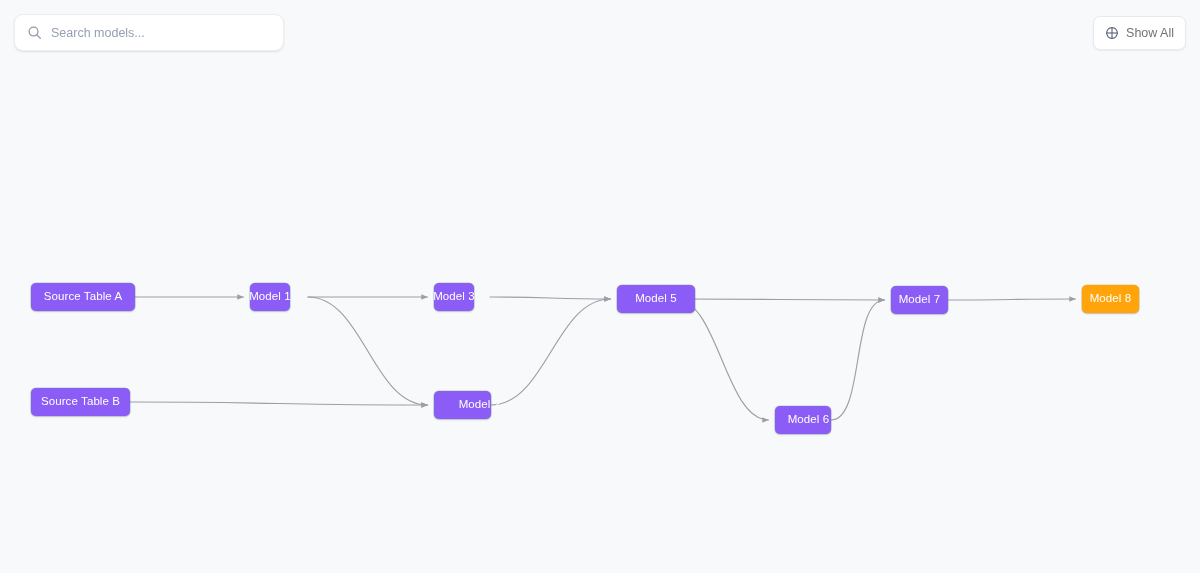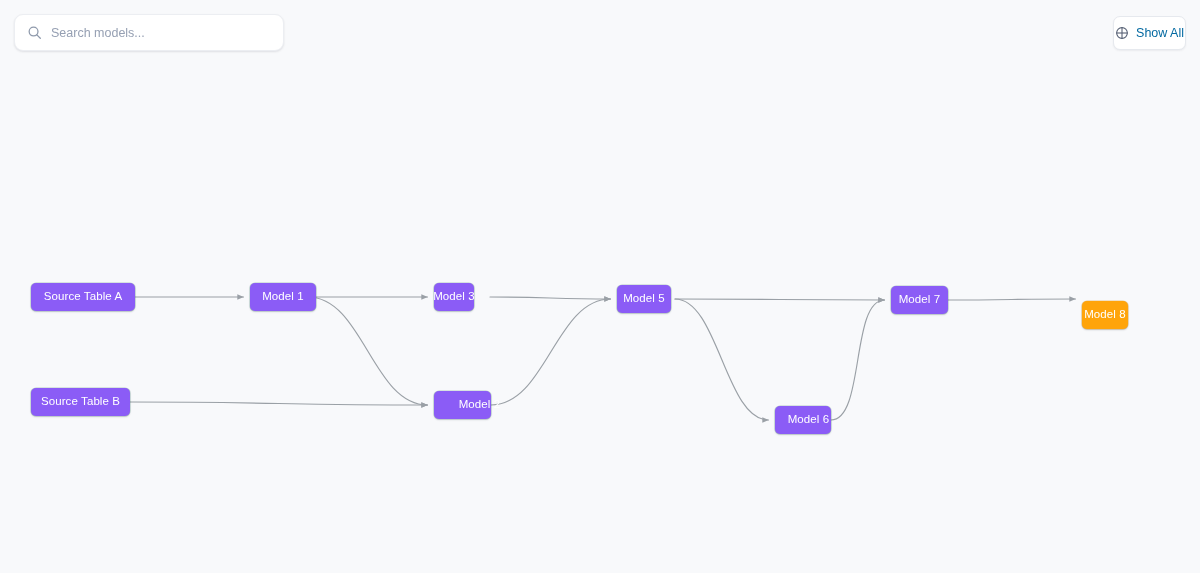--- a/index.html
+++ b/index.html
@@ -121,23 +121,23 @@
     top: 16px;
     height: 34px;
     box-sizing: border-box;
     background: #ffffff;
     border: 1px solid #e6e9ee;
     border-radius: 7px;
     box-shadow: 0 1px 2px rgba(16, 24, 40, 0.06);
     display: flex;
     align-items: center;
     gap: 7px;
-    padding: 0 1px;
+    padding: 0 11px;
     cursor: pointer;
-    color: #0369a1;
+    color: #737373;
     font-size: 12.5px;
     font-family: "Liberation Sans", sans-serif;
     white-space: nowrap;
   }
   #show-all-button .g-icon {
     display: flex;
     align-items: center;
     color: #566074;
   }
 </style>
@@ -168,39 +168,39 @@
         </g>
     </svg>
 
     <div id="node-layer">
         <div class="node" style="left: 31px; top: 283px; width: 104px;">
           <span class="node-label">Source Table A</span>
         </div>
         <div class="node" style="left: 31px; top: 388px; width: 99px;">
           <span class="node-label">Source Table B</span>
         </div>
-        <div class="node" style="left: 250px; top: 283px; width: 66px;">
+        <div class="node" style="left: 250px; top: 283px; width: 40px;">
           <span class="node-label">Model 1</span>
         </div>
         <div class="node" style="left: 434px; top: 283px; width: 40px;">
           <span class="node-label">Model 3</span>
         </div>
         <div class="node" style="left: 434px; top: 391px; width: 57px; padding-left: 44px;">
           <span class="node-label">Model 2</span>
         </div>
-        <div class="node" style="left: 617px; top: 285px; width: 54px;">
+        <div class="node" style="left: 617px; top: 285px; width: 78px;">
           <span class="node-label">Model 5</span>
         </div>
         <div class="node" style="left: 775px; top: 406px; width: 56px; padding-left: 21px;">
           <span class="node-label">Model 6</span>
         </div>
         <div class="node" style="left: 891px; top: 286px; width: 57px;">
           <span class="node-label">Model 7</span>
         </div>
-        <div class="node highlight" style="left: 1082px; top: 301px; width: 46px;">
+        <div class="node highlight" style="left: 1082px; top: 285px; width: 57px;">
           <span class="node-label">Model 8</span>
         </div>
       </div>
   </div>
 
   <div id="search-box">
     <span class="s-icon">
       <svg width="15" height="15" viewBox="0 0 16 16" fill="none" xmlns="http://www.w3.org/2000/svg" aria-hidden="true">
         <circle cx="7" cy="7" r="4.7" stroke="currentColor" stroke-width="1.35"></circle>
         <line x1="10.5" y1="10.5" x2="14.2" y2="14.2" stroke="currentColor" stroke-width="1.35" stroke-linecap="round"></line>

